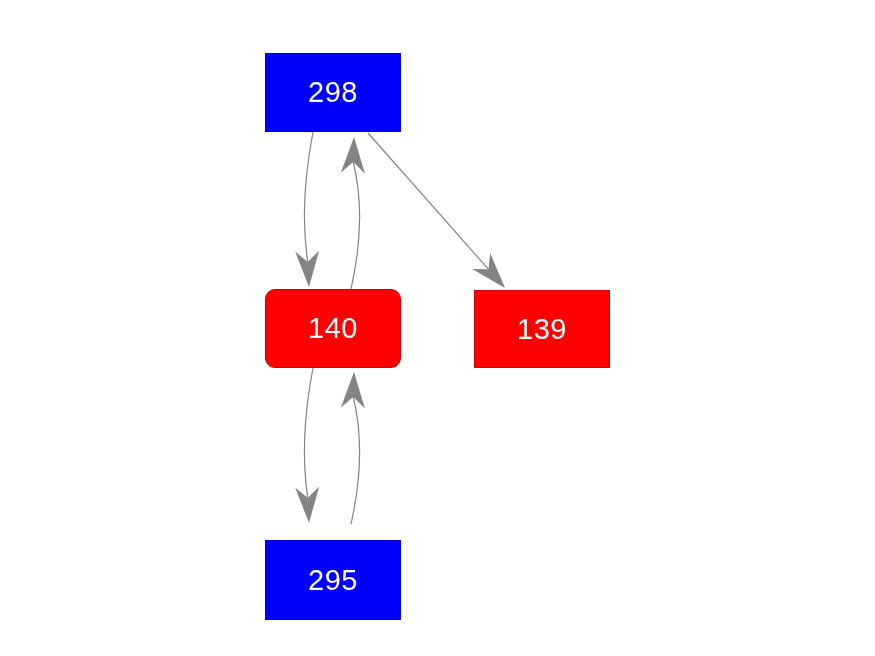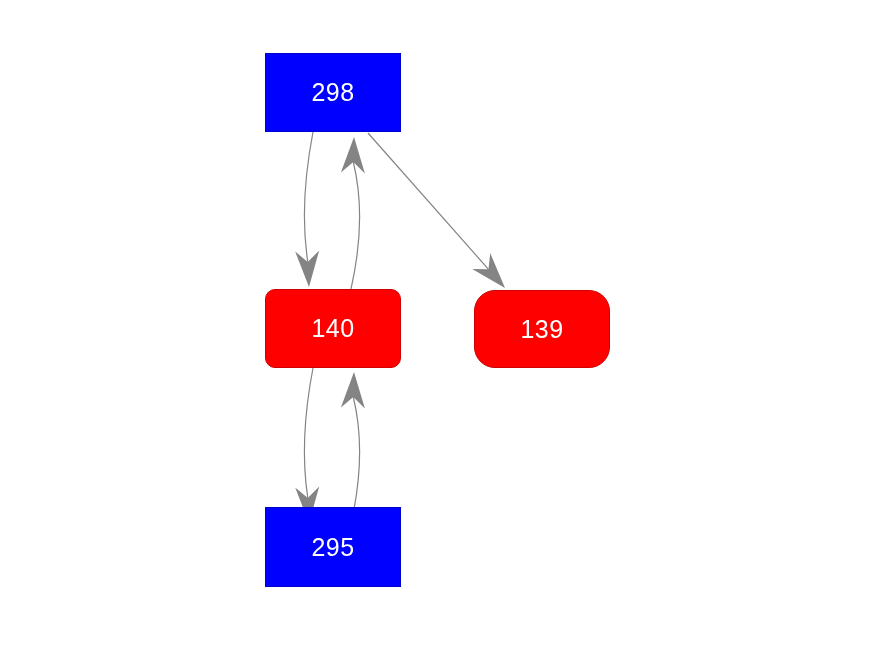--- a/index.html
+++ b/index.html
@@ -35,21 +35,21 @@
     position: absolute;
     display: flex;
     align-items: center;
     justify-content: center;
     box-sizing: border-box;
     border: 1px solid transparent;
     cursor: pointer;
     user-select: none;
   }
   .node-label {
-    font-size: 25px;
+    font-size: 29px;
     line-height: 1;
     letter-spacing: 0.5px;
   }
 </style>
 </head>
 <body style="background: rgb(255, 255, 255); --edge-color: #848484;">
 
 <div class="stage">
 
   <svg class="edges-layer" viewBox="0 0 875 656" xmlns="http://www.w3.org/2000/svg">
@@ -71,21 +71,21 @@
   </svg>
 
   <div class="node" style="left: 265px; top: 53px; width: 136px; height: 79px; background: rgb(0, 0, 255); border-color: rgb(0, 0, 208); color: rgb(255, 255, 255);">
     <span class="node-label">298</span>
   </div>
 
   <div class="node" style="left: 265px; top: 289px; width: 136px; height: 79px; background: rgb(255, 0, 0); border-color: rgb(208, 0, 0); color: rgb(255, 255, 255); border-radius: 10px;">
     <span class="node-label">140</span>
   </div>
 
-  <div class="node" style="left: 474px; top: 290px; width: 136px; height: 78px; background: rgb(255, 0, 0); border-color: rgb(208, 0, 0); color: rgb(255, 255, 255); border-radius: 21px;">
+  <div class="node" style="left: 474px; top: 290px; width: 136px; height: 78px; background: rgb(255, 0, 0); border-color: rgb(208, 0, 0); color: rgb(255, 255, 255);">
     <span class="node-label">139</span>
   </div>
 
-  <div class="node" style="left: 265px; top: 507px; width: 136px; height: 80px; background: rgb(0, 0, 255); border-color: rgb(0, 0, 208); color: rgb(255, 255, 255);">
+  <div class="node" style="left: 265px; top: 540px; width: 136px; height: 80px; background: rgb(0, 0, 255); border-color: rgb(0, 0, 208); color: rgb(255, 255, 255);">
     <span class="node-label">295</span>
   </div>
 
 </div>
 
 </body></html>

